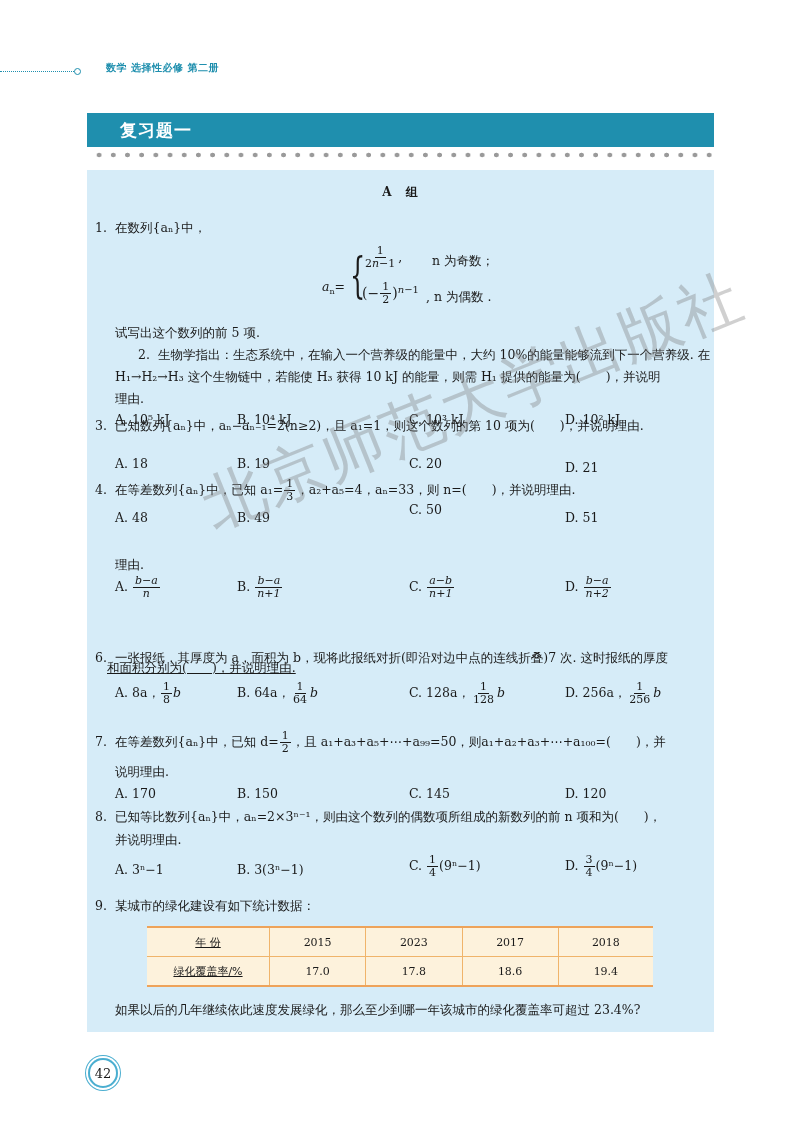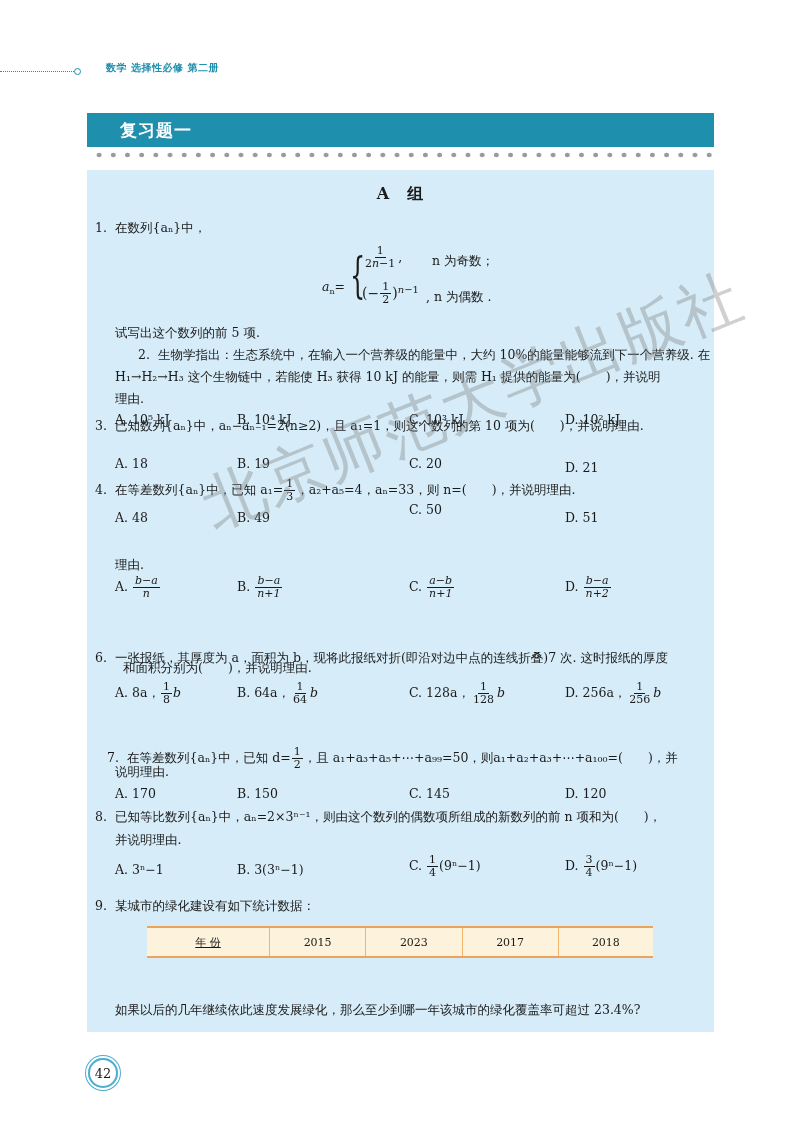--- a/index.html
+++ b/index.html
@@ -29,21 +29,21 @@
   .dots {
     position:absolute; left:92px; top:151px; width:624px; height:8px;
     background-image:radial-gradient(circle, #9a9a9a 2.2px, transparent 2.6px);
     background-size:14.2px 8px; background-repeat:repeat-x;
   }
   .content-box {
     position:absolute; left:87px; top:170px; width:627px; height:862px; background:#d6ecf8;
   }
   .group-title {
     position:absolute; left:0; width:627px; top:14px; text-align:center; font-weight:bold;
-    font-size:16px; letter-spacing:1px;
+    font-size:12px; letter-spacing:1px;
   }
   .q { position:absolute; font-size:12.5px; line-height:16px; white-space:nowrap; }
   .q .num { display:inline-block; width:20px; }
   .indent { padding-left:20px; }
   .opt { position:absolute; font-size:12.5px; white-space:nowrap; }
   i { font-style:italic; font-family:"DejaVu Serif","Liberation Serif",serif; }
   sub { font-size:8px; vertical-align:-3px; }
   sup { font-size:10px; vertical-align:5px; }
   .frac { display:inline-flex; flex-direction:column; align-items:center; vertical-align:middle; font-size:11px; line-height:12px; margin:0 1px; }
   .frac .top { border-bottom:1px solid #1a1a1a; padding:0 2px; }
@@ -141,39 +141,39 @@
   <div class="opt" style="left:322px; top:405px;"><span>C.</span> <span class="frac">
         <i class="top">a−b</i>
         <i class="bot">n+1</i>
       </span></div>
   <div class="opt" style="left:478px; top:405px;"><span>D.</span> <span class="frac">
         <i class="top">b−a</i>
         <i class="bot">n+2</i>
       </span></div>
 
   <div class="q" style="left:8px; top:480px;"><span class="num">6.</span><span>一张报纸，其厚度为 a，面积为 b，现将此报纸对折(即沿对边中点的连线折叠)7 次. 这时报纸的厚度</span></div>
-  <div class="q indent" style="left:16px; top:490px;">和面积分别为(　　)，并说明理由.</div>
+  <div class="q indent" style="left:0; top:490px;text-decoration:underline;">和面积分别为(　　)，并说明理由.</div>
   <div class="opt" style="left:28px; top:511px;"><span>A.</span> <span>8a，</span><span class="frac">
         <span class="top">1</span>
         <span class="bot">8</span>
       </span><i>b</i></div>
   <div class="opt" style="left:150px; top:511px;"><span>B.</span> <span>64a，</span><span class="frac">
         <span class="top">1</span>
         <span class="bot">64</span>
       </span><i>b</i></div>
   <div class="opt" style="left:322px; top:511px;"><span>C.</span> <span>128a，</span><span class="frac">
         <span class="top">1</span>
         <span class="bot">128</span>
       </span><i>b</i></div>
   <div class="opt" style="left:478px; top:511px;"><span>D.</span> <span>256a，</span><span class="frac">
         <span class="top">1</span>
         <span class="bot">256</span>
       </span><i>b</i></div>
 
-  <div class="q" style="left:20px; top:560px;margin-top:16px;"><span class="num">7.</span><span>在等差数列{aₙ}中，已知 d=</span><span class="frac">
+  <div class="q" style="left:8px; top:560px;"><span class="num">7.</span><span>在等差数列{aₙ}中，已知 d=</span><span class="frac">
         <span class="top">1</span>
         <span class="bot">2</span>
       </span><span>，且 a₁+a₃+a₅+⋯+a₉₉=50，则a₁+a₂+a₃+⋯+a₁₀₀=(　　)，并</span></div>
   <div class="q indent" style="left:8px; top:594px;">说明理由.</div>
   <div class="opt" style="left:28px; top:616px;">A. 170</div>
   <div class="opt" style="left:150px; top:616px;">B. 150</div>
   <div class="opt" style="left:322px; top:616px;">C. 145</div>
   <div class="opt" style="left:478px; top:616px;">D. 120</div>
 
   <div class="q" style="left:8px; top:639px;"><span class="num">8.</span><span>已知等比数列{aₙ}中，aₙ=2×3ⁿ⁻¹，则由这个数列的偶数项所组成的新数列的前 n 项和为(　　)，</span></div>
@@ -193,20 +193,27 @@
 
   <table class="table">
     <tbody>
         <tr>
       <td>年 份</td>
       <td>2015</td>
       <td>2023</td>
       <td>2017</td>
       <td>2018</td>
     </tr>
+    <tr>
+      <td>绿化覆盖率/%</td>
+      <td>17.0</td>
+      <td>17.8</td>
+      <td>18.6</td>
+      <td>19.4</td>
+    </tr>
   </tbody>
     </table>
 
   <div class="q" style="left:28px; top:832px;">如果以后的几年继续依此速度发展绿化，那么至少到哪一年该城市的绿化覆盖率可超过 23.4%?</div>
 </div>
 
 <div class="watermark">北京师范大学出版社</div>
 
 <div class="page-num">42</div>
 

